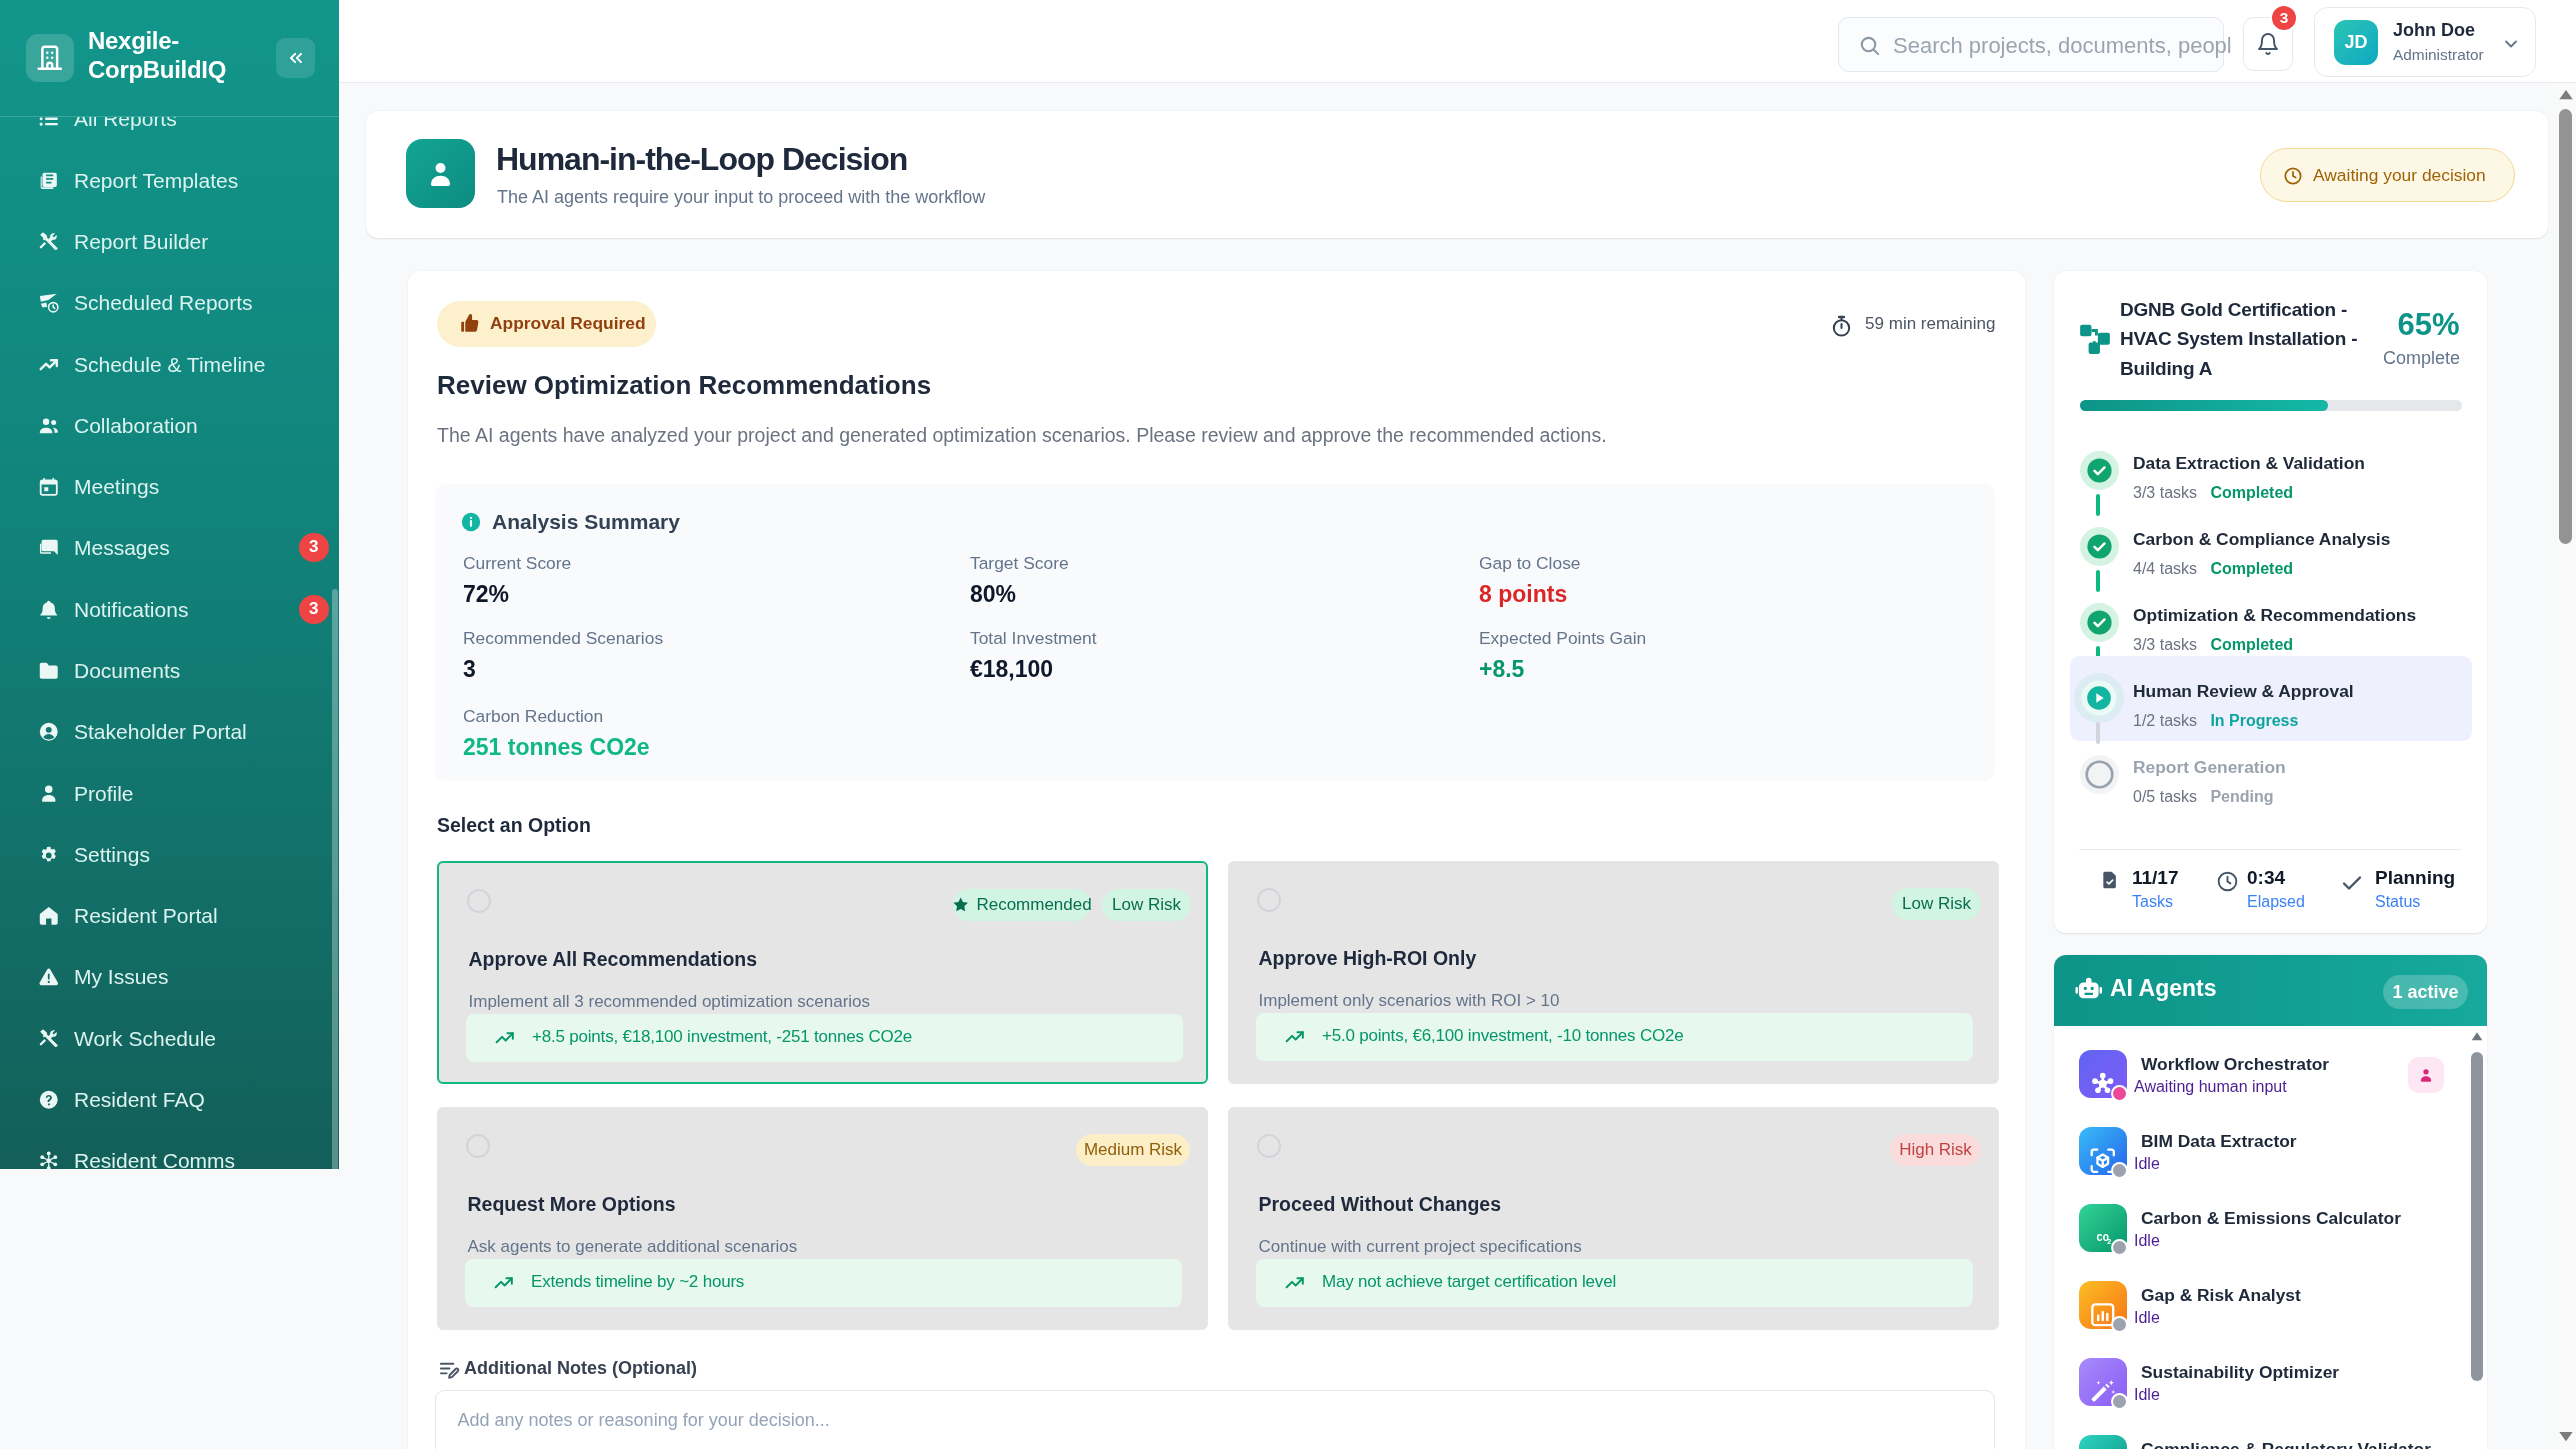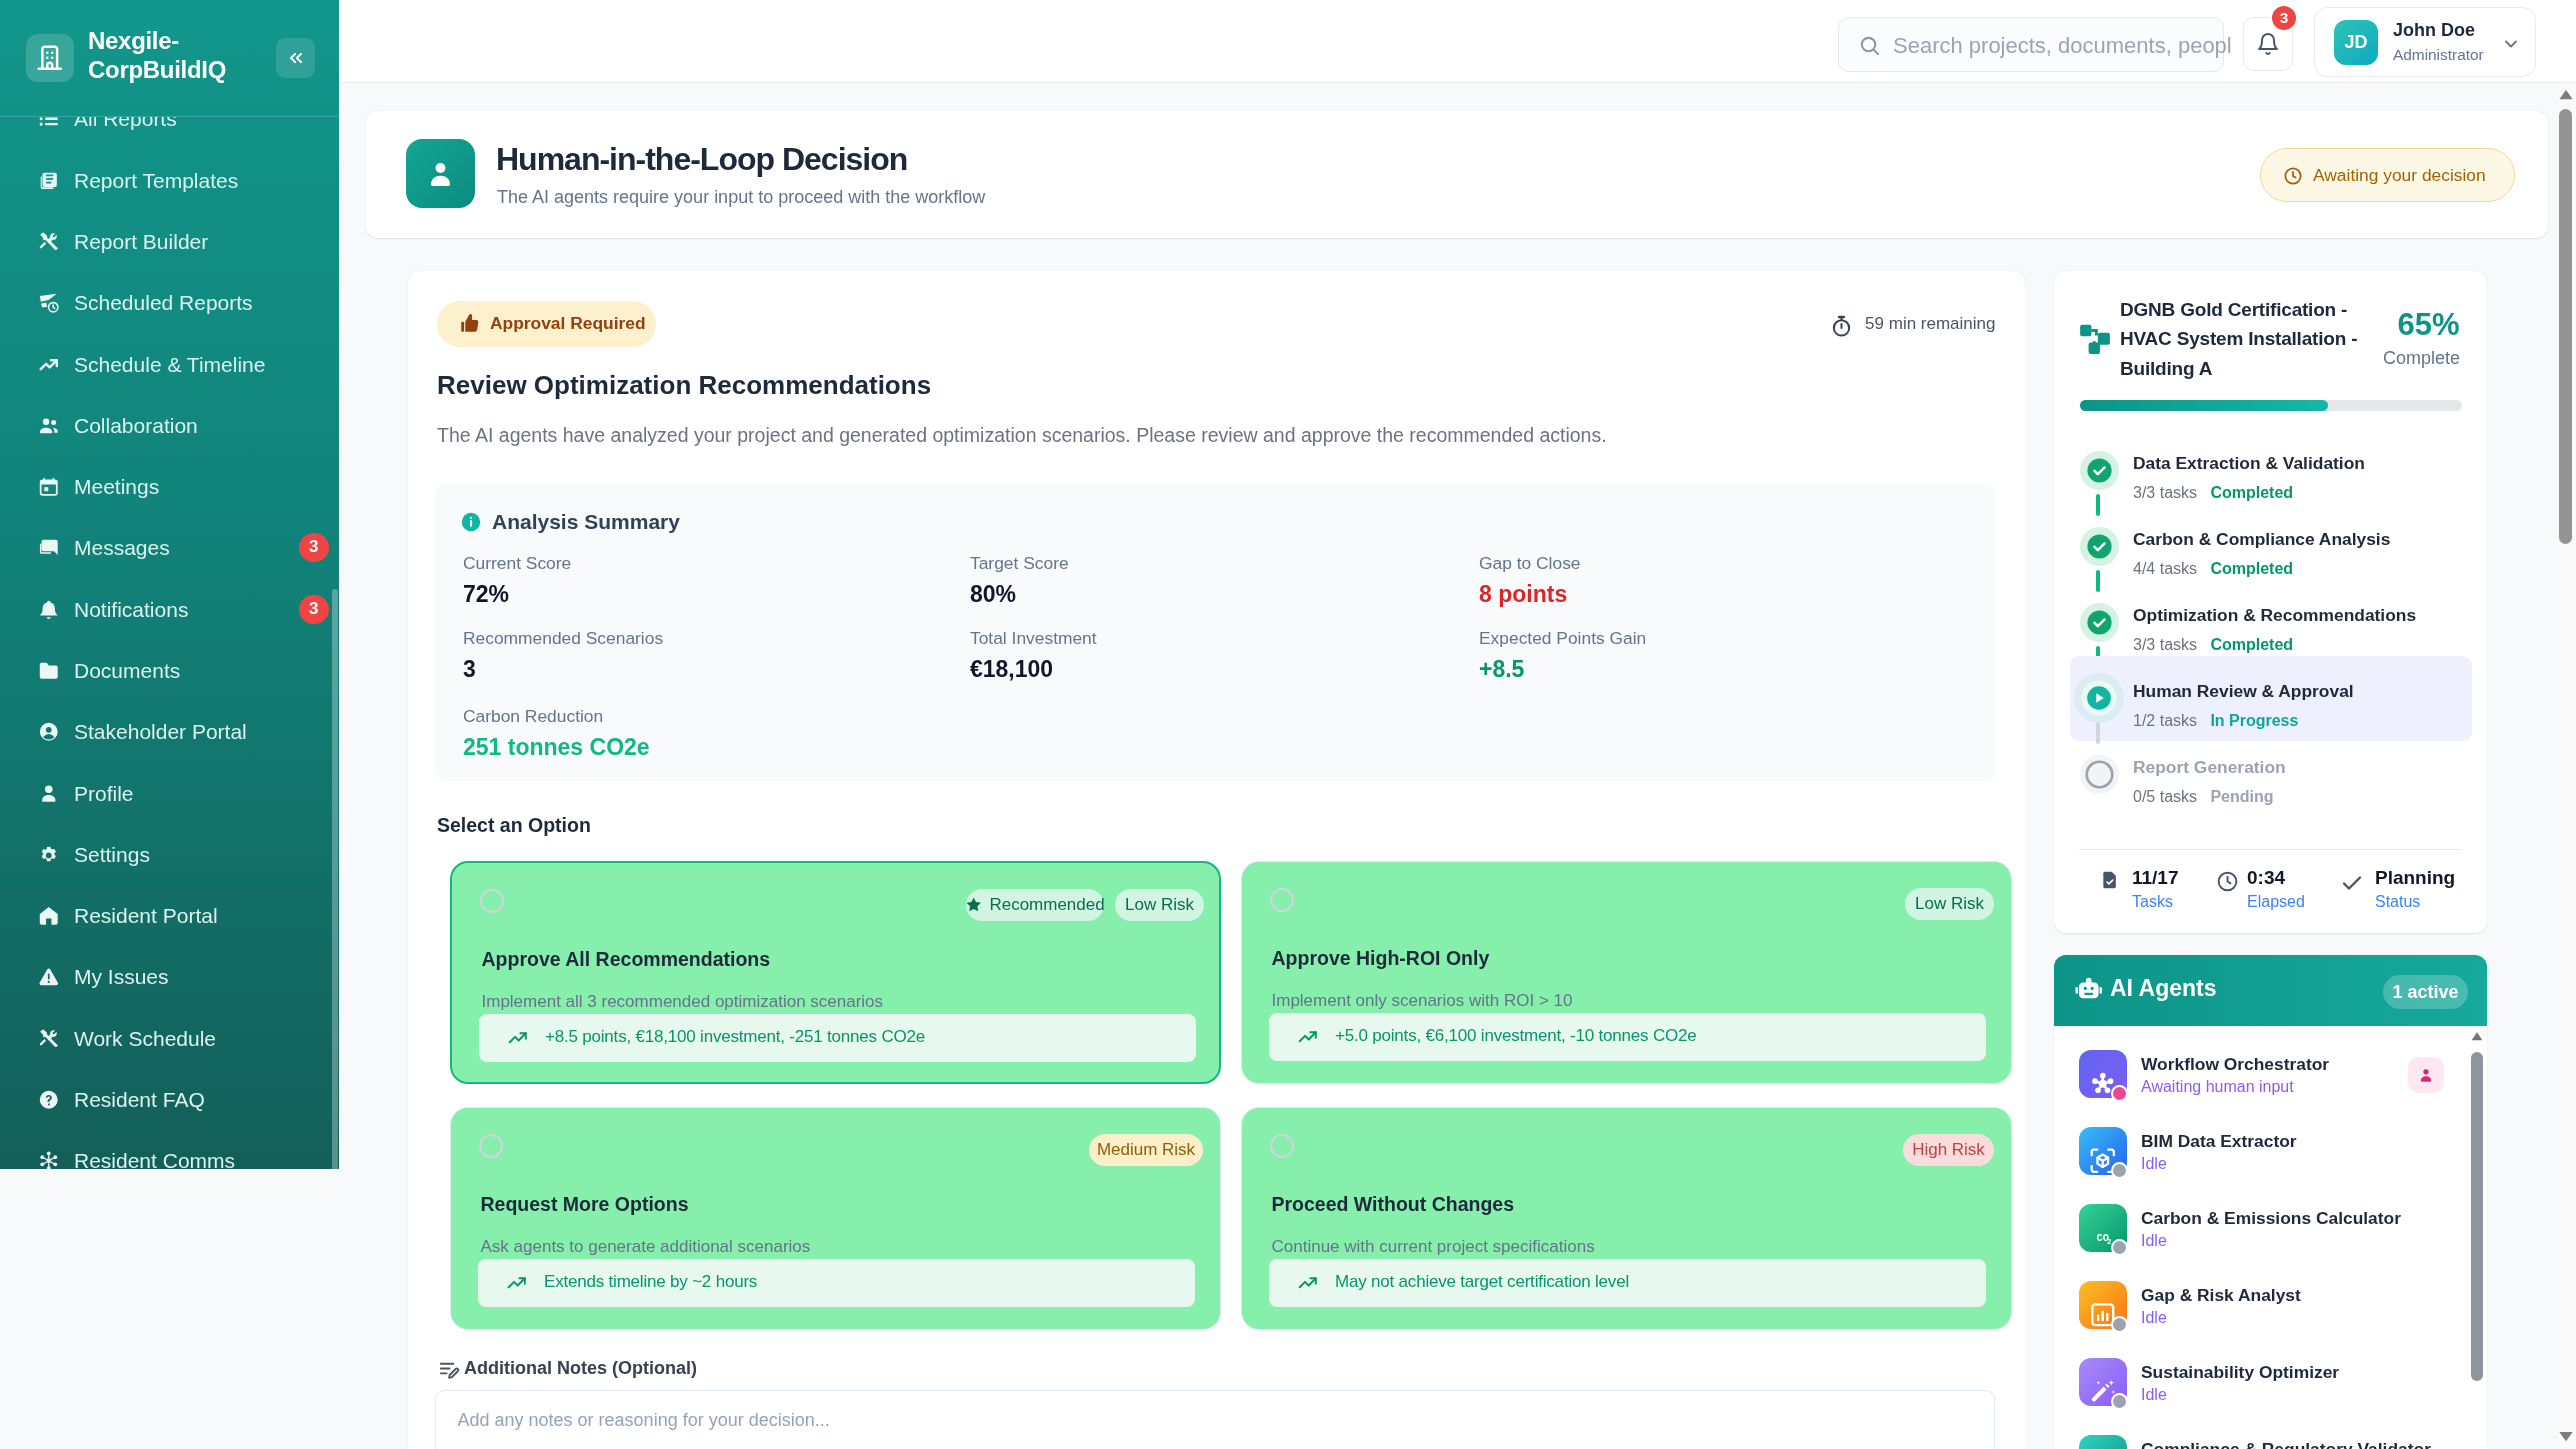--- a/index.html
+++ b/index.html
@@ -47,21 +47,21 @@
 #apill span { position:absolute; left:53px; top:12.7px; font-size:17.4px; font-weight:600; color:#92400e; white-space:nowrap; }
 #remain { position:absolute; right:29.5px; top:43px; font-size:17px; color:#4b5563; }
 #mh2 { position:absolute; left:29px; top:99px; font-size:26px; font-weight:bold; color:#1e293b; }
 #mpara { position:absolute; left:29px; top:153px; font-size:19.5px; color:#6b7280; }
 #abox { position:absolute; left:27px; top:213px; width:1560px; height:297px; background:#f8fafc; border-radius:10.7px; }
 #abox .ahead { position:absolute; left:26px; top:28px; }
 #abox .atitle { position:absolute; left:57px; top:25.5px; font-size:21px; font-weight:600; color:#334155; }
 .alab { position:absolute; font-size:17.4px; color:#64748b; }
 .aval { position:absolute; font-size:23px; font-weight:bold; color:#0f172a; }
 #selhead { position:absolute; left:29px; top:543px; font-size:19.5px; font-weight:bold; color:#1e293b; }
-.opt { position:absolute; width:771px; height:223px; background:#86efac; border:1.3px solid #e2e8f0; border-radius:18px;margin-left:13px; }
+.opt { position:absolute; width:771px; height:223px; background:#e5e5e5; border:1.3px solid #e2e8f0; border-radius:6px; }
 .opt.sel { border:2px solid #10b981; }
 .radio { position:absolute; left:28px; top:28px; width:24px; height:24px; border-radius:50%; border:2.7px solid #d1d5db; }
 .btag { position:absolute; top:26px; height:32px; border-radius:16px; font-size:17px; font-weight:500; display:flex; align-items:center; justify-content:center; }
 .btag.green { background:#d2f5e3; color:#076e4f; }
 .btag.amber { background:#fcefc7; color:#8f5f0c; }
 .btag.red   { background:#fbdcdc; color:#c04343; }
 .otitle { position:absolute; left:29.5px; top:85px; font-size:19.5px; font-weight:bold; color:#1e293b; }
 .odesc { position:absolute; left:29.5px; top:129px; font-size:17px; color:#64748b; }
 .oimp { position:absolute; left:27px; top:151px; width:717px; height:48px; background:#e7f8ef; border-radius:8px; }
 .oimp span { position:absolute; left:66px; top:13.4px; font-size:17px; letter-spacing:-0.2px; color:#059669; white-space:nowrap; }
@@ -82,21 +82,21 @@
 .pstat .l { font-size:16px; color:#3b82f6; margin-top:4px; }
 
 #acard { left:1715px; top:872px; width:433px; height:574px; border-radius:12px; overflow:hidden; }
 #ahead { position:absolute; left:0; top:0; width:433px; height:71px; background:linear-gradient(90deg,#0d9488,#16a99c); }
 #ahead .t { position:absolute; left:56px; top:20px; font-size:23px; font-weight:bold; color:#fff; }
 #apillact { position:absolute; left:329px; top:20px; width:85px; height:34px; border-radius:17px; background:rgba(255,255,255,0.22); color:#fff; font-size:18px; font-weight:600; display:flex; align-items:center; justify-content:center; }
 .agent { position:absolute; left:0; width:433px; height:77px; }
 .aico { position:absolute; left:25px; top:0; width:48px; height:48px; border-radius:12px; display:flex; align-items:flex-end; justify-content:center; }
 .adot { position:absolute; left:57px; top:35px; width:17.4px; height:17.4px; border-radius:50%; border:2.7px solid #fff; }
 .aname { position:absolute; left:87px; top:4px; font-size:17.4px; font-weight:bold; color:#1e293b; white-space:nowrap; }
-.astat { position:absolute; left:87px; top:28px; font-size:16px; color:#8b5cf6; }
+.astat { position:absolute; left:80px; top:28px; font-size:16px; color:#4c1d95; }
 #abadge { position:absolute; left:354px; top:7.4px; width:36px; height:36px; border-radius:10.7px; background:#fce7f3; display:flex; align-items:center; justify-content:center; }
 
 #agscroll { position:absolute; left:417px; top:75px; width:12px; height:499px; }
 #agthumb { position:absolute; left:0; top:21.5px; width:12px; height:329px; background:#8f959d; border-radius:6px; }
 #pgscroll { position:absolute; left:2557px; top:83px; width:19px; height:1366px; background:#fafafa; }
 #pgthumb { position:absolute; left:2px; top:26px; width:12.7px; height:435px; background:#939393; border-radius:6.7px; }
 </style>
 </head>
 <body>
 <div id="sidebar">

